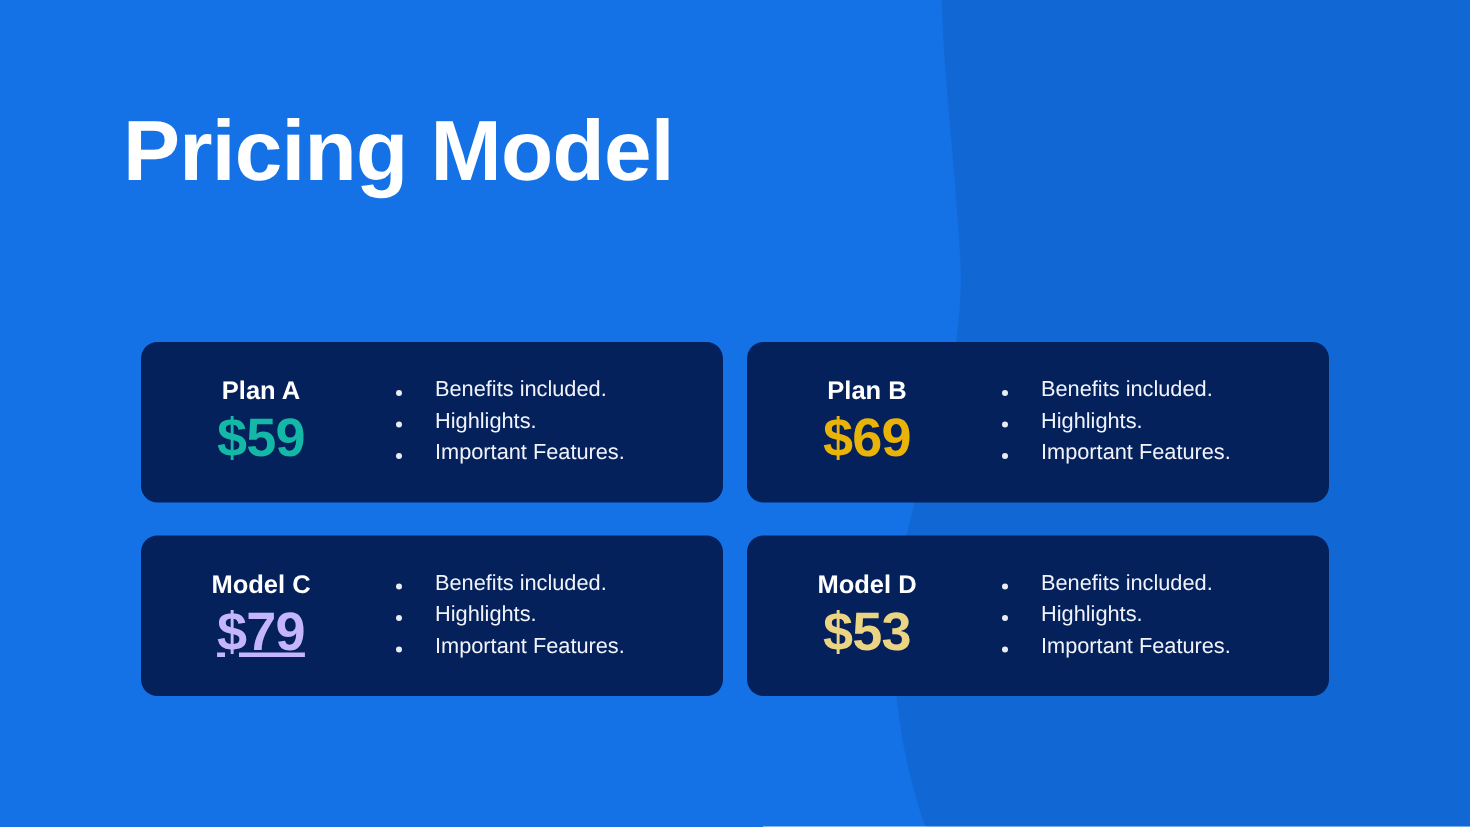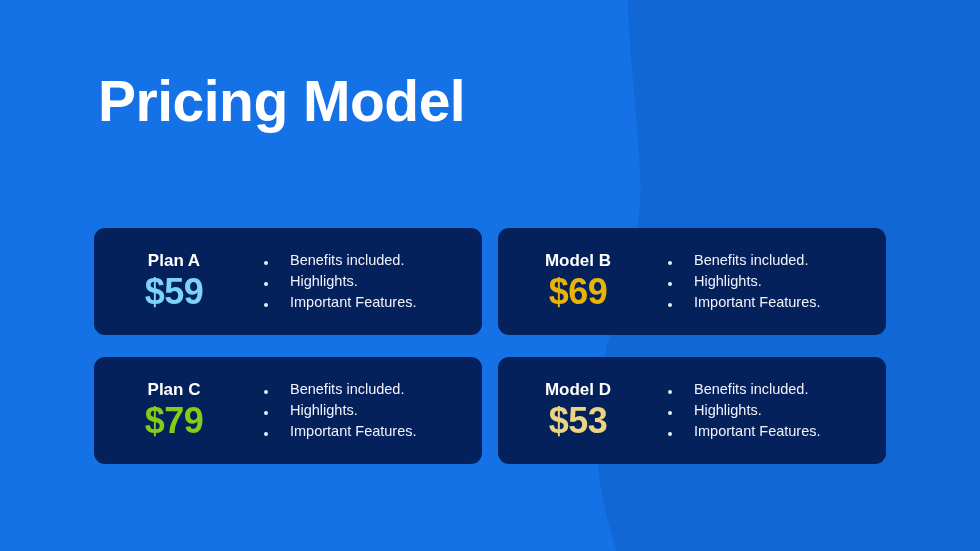--- a/index.html
+++ b/index.html
@@ -17,21 +17,21 @@
   }
   #bg-svg {
     position: absolute;
     inset: 0;
     width: 980px;
     height: 551px;
     display: block;
   }
   #title {
     position: absolute;
-    left: 98px;
+    left: 82px;
     top: 72px;
     font-size: 57px;
     font-weight: 700;
     color: #ffffff;
     letter-spacing: -0.5px;
     line-height: 1.05;
     white-space: nowrap;
   }
   #cards {
     position: absolute;
@@ -117,47 +117,47 @@
     <path d="M 628 0 L 980 0 L 980 551 L 617 551 C 617 551 585 470 600 380 C 612 305 645 250 640 170 C 636 100 628 40 628 0 Z" fill="#1168d4"></path>
   </svg>
 
   <div id="title">Pricing Model</div>
 
   <div id="cards">
 
     <div class="card">
       <div class="card-left">
         <div class="plan-name">Plan A</div>
-        <div class="plan-price" style="color:#7dd3fc;">$59</div>
-      </div>
-      <div class="card-right">
-        <div class="feature-row">
-          <div class="bullet-dot">
-              <span></span>
-            </div>
-          <div class="feature-text">Benefits included.</div>
-        </div>
-        <div class="feature-row">
-          <div class="bullet-dot">
-              <span></span>
-            </div>
-          <div class="feature-text">Highlights.</div>
-        </div>
-        <div class="feature-row">
-          <div class="bullet-dot">
-              <span></span>
-            </div>
-          <div class="feature-text">Important Features.</div>
-        </div>
-      </div>
-    </div>
-
-    <div class="card">
-      <div class="card-left">
-        <div class="plan-name">Model B</div>
+        <div class="plan-price" style="color:#14b8a6;">$59</div>
+      </div>
+      <div class="card-right">
+        <div class="feature-row">
+          <div class="bullet-dot">
+              <span></span>
+            </div>
+          <div class="feature-text">Benefits included.</div>
+        </div>
+        <div class="feature-row">
+          <div class="bullet-dot">
+              <span></span>
+            </div>
+          <div class="feature-text">Highlights.</div>
+        </div>
+        <div class="feature-row">
+          <div class="bullet-dot">
+              <span></span>
+            </div>
+          <div class="feature-text">Important Features.</div>
+        </div>
+      </div>
+    </div>
+
+    <div class="card">
+      <div class="card-left">
+        <div class="plan-name">Plan B</div>
         <div class="plan-price" style="color:#eab308;">$69</div>
       </div>
       <div class="card-right">
         <div class="feature-row">
           <div class="bullet-dot">
               <span></span>
             </div>
           <div class="feature-text">Benefits included.</div>
         </div>
         <div class="feature-row">
@@ -170,22 +170,22 @@
           <div class="bullet-dot">
               <span></span>
             </div>
           <div class="feature-text">Important Features.</div>
         </div>
       </div>
     </div>
 
     <div class="card">
       <div class="card-left">
-        <div class="plan-name">Plan C</div>
-        <div class="plan-price" style="color:#84cc16;">$79</div>
+        <div class="plan-name">Model C</div>
+        <div class="plan-price" style="color:#c4b5fd;text-decoration:underline;">$79</div>
       </div>
       <div class="card-right">
         <div class="feature-row">
           <div class="bullet-dot">
               <span></span>
             </div>
           <div class="feature-text">Benefits included.</div>
         </div>
         <div class="feature-row">
           <div class="bullet-dot">

